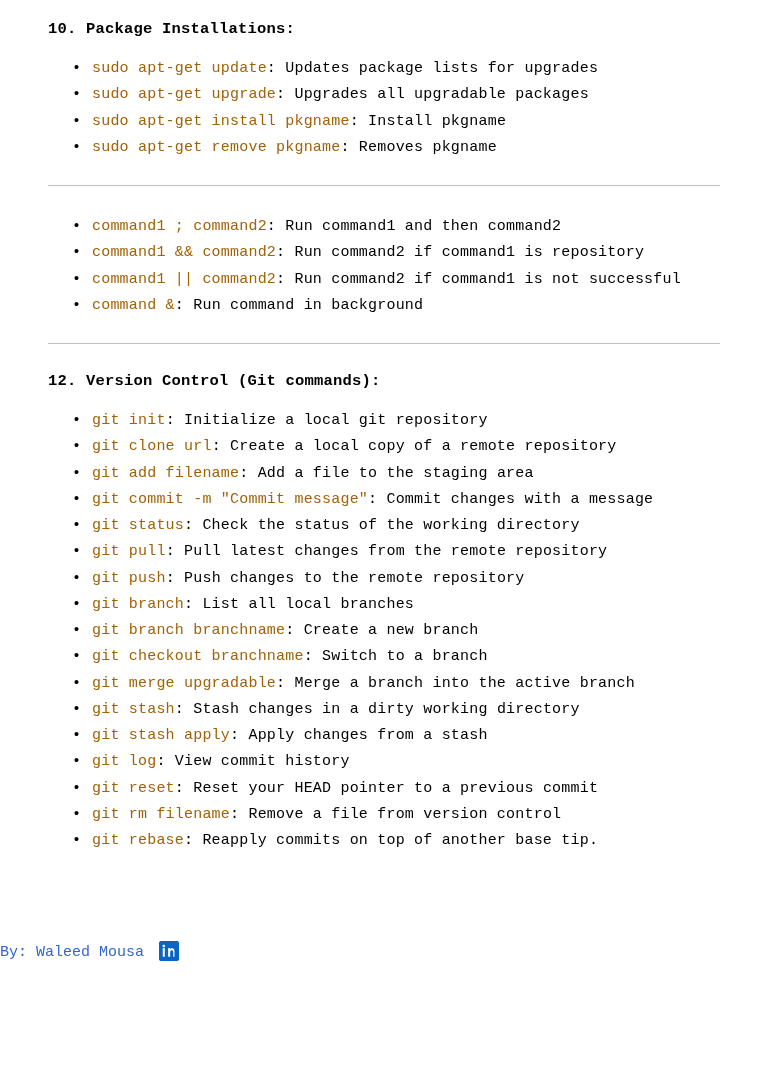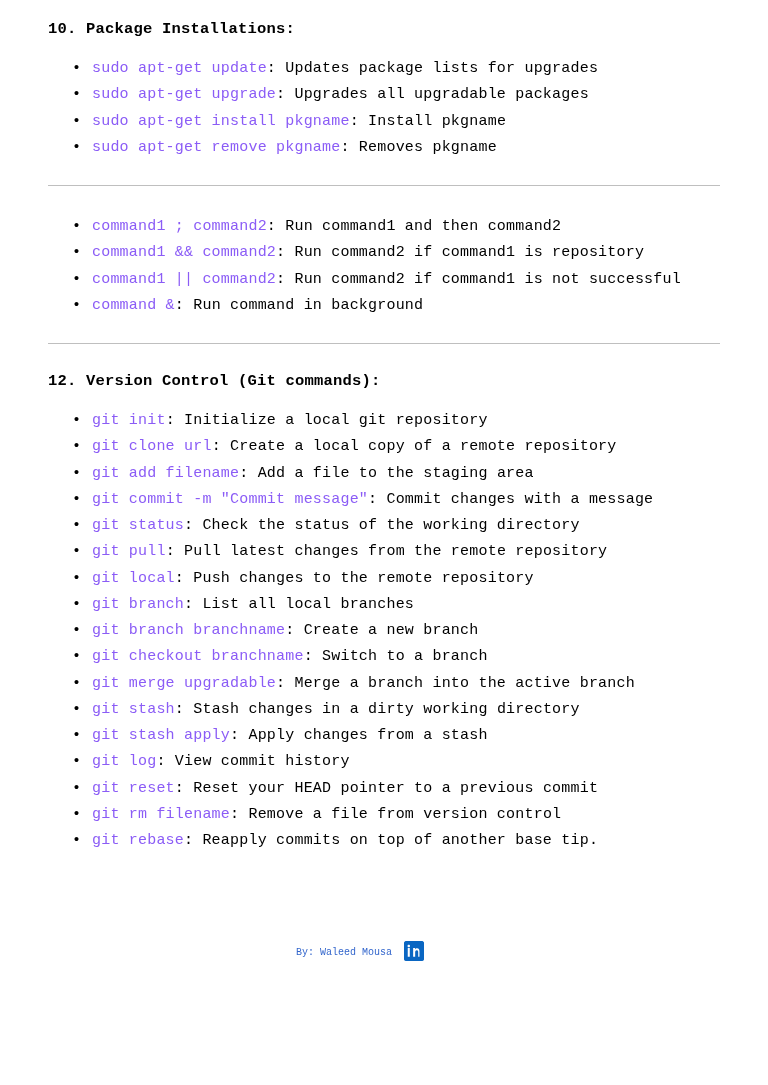--- a/index.html
+++ b/index.html
@@ -32,32 +32,32 @@
   }
   ul.cmd-list li::before {
     content: "•";
     position: absolute;
     left: -20px;
     top: 0;
     font-size: 15px;
     color: #000;
   }
   .cmd {
-    color: #8b5cf6;
+    color: #a16207;
   }
   hr.sep {
     border: none;
     border-top: 1px solid #bfbfbf;
     margin: 12px 0 28px 0;
   }
   .footer {
-    text-align: center;
+    text-align: left;
     padding-right: 48px;
     padding-top: 34px;
-    font-size: 10px;
+    font-size: 15px;
     color: #3366cc;
   }
   .footer .by-label { color: #3366cc; }
   .footer .author { color: #3366cc; }
   .linkedin-icon {
     display: inline-block;
     width: 20px;
     height: 20px;
     background: #0a66c2;
     border-radius: 3px;
@@ -97,21 +97,21 @@
   <hr class="sep">
 
   <div class="section-title">12. Version Control (Git commands):</div>
   <ul class="cmd-list">
     <li><span class="cmd">git init</span><span>: Initialize a local git repository</span></li>
     <li><span class="cmd">git clone url</span><span>: Create a local copy of a remote repository</span></li>
     <li><span class="cmd">git add filename</span><span>: Add a file to the staging area</span></li>
     <li><span class="cmd">git commit -m "Commit message"</span><span>: Commit changes with a message</span></li>
     <li><span class="cmd">git status</span><span>: Check the status of the working directory</span></li>
     <li><span class="cmd">git pull</span><span>: Pull latest changes from the remote repository</span></li>
-    <li><span class="cmd">git local</span><span>: Push changes to the remote repository</span></li>
+    <li><span class="cmd">git push</span><span>: Push changes to the remote repository</span></li>
     <li><span class="cmd">git branch</span><span>: List all local branches</span></li>
     <li><span class="cmd">git branch branchname</span><span>: Create a new branch</span></li>
     <li><span class="cmd">git checkout branchname</span><span>: Switch to a branch</span></li>
     <li><span class="cmd">git merge upgradable</span><span>: Merge a branch into the active branch</span></li>
     <li><span class="cmd">git stash</span><span>: Stash changes in a dirty working directory</span></li>
     <li><span class="cmd">git stash apply</span><span>: Apply changes from a stash</span></li>
     <li><span class="cmd">git log</span><span>: View commit history</span></li>
     <li><span class="cmd">git reset</span><span>: Reset your HEAD pointer to a previous commit</span></li>
     <li><span class="cmd">git rm filename</span><span>: Remove a file from version control</span></li>
     <li><span class="cmd">git rebase</span><span>: Reapply commits on top of another base tip.</span></li>

